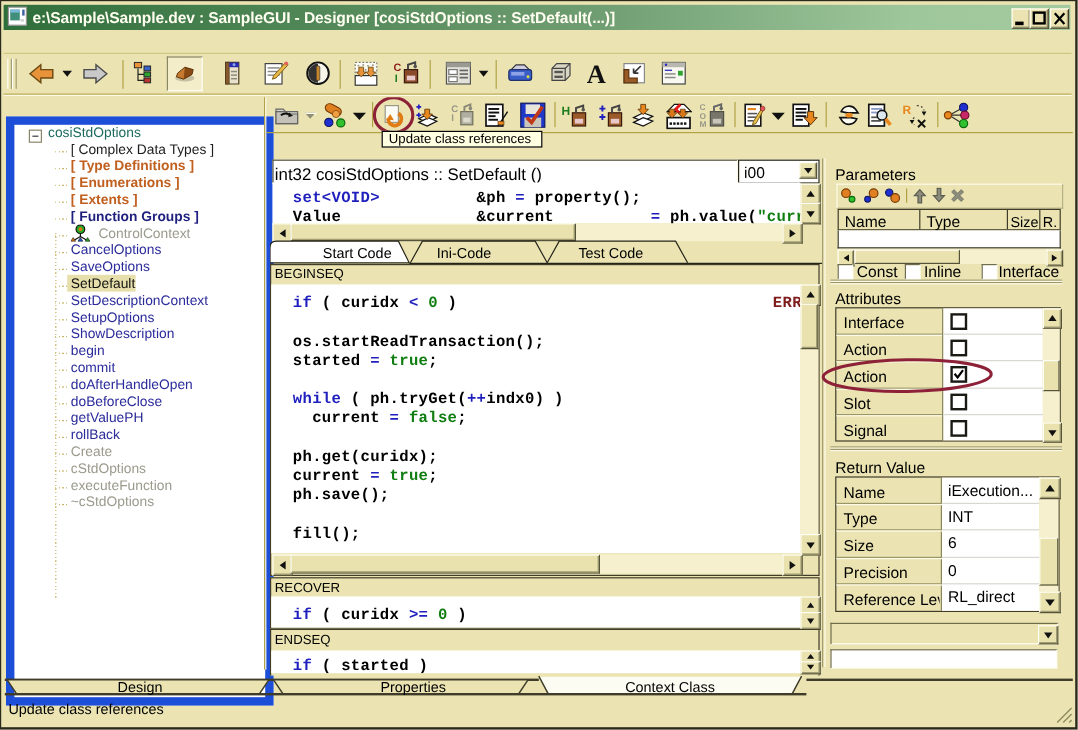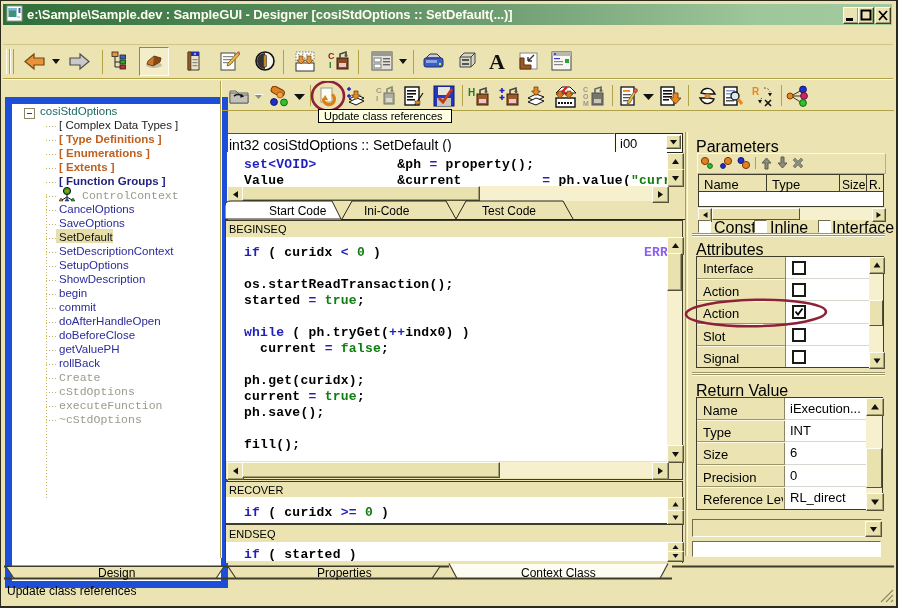--- a/index.html
+++ b/index.html
@@ -13,35 +13,35 @@
 #menubar span{position:absolute;top:2px;}
 .tb1{position:absolute;top:46px;height:32px;}
 .goldline{position:absolute;background:#b2a246;}
 .whline{position:absolute;background:#fdfbe8;}
 .sep1{position:absolute;top:4px;width:1px;height:24px;background:#b2a246;}
 .sep2{position:absolute;top:4px;width:1px;height:21px;background:#b2a246;}
 .icon{position:absolute;}
 #tree{position:absolute;left:5px;top:97px;width:209px;height:477px;background:#fff;border:7px solid #1d4ed8;overflow:hidden;}
 .ti{position:absolute;left:47px;font-size:11.5px;white-space:pre;color:#2b2b9b;}
 .tblue{color:#2b2b9b;}
-.tgray{color:#9b9a8d;font-family:Liberation Mono, monospace;}
+.tgray{color:#9b9a8d;}
 .torange{color:#c05f1e;font-weight:bold;}
 .dotv{position:absolute;width:1px;background-image:repeating-linear-gradient(to bottom,#c7b565 0 1px,transparent 1px 3px);}
 .doth{position:absolute;height:1px;background-image:repeating-linear-gradient(to right,#c7b565 0 1px,transparent 1px 3px);}
 #tb2{position:absolute;left:222px;top:81px;width:672px;height:30px;}
 .tabrow1{position:absolute;left:222px;top:112px;width:672px;height:19px;font-size:11.5px;color:#111;}
 #tooltip{position:absolute;left:318px;top:109px;width:127px;height:12px;background:#ffffe1;border:1px solid #000;font-size:11px;color:#000;line-height:12px;padding-left:5px;z-index:50;}
 .mono{font-family:"Liberation Mono",monospace;font-weight:bold;font-size:13px;letter-spacing:.26px;white-space:pre;}
 .kw{color:#1f1fbe;}
 .lit{color:#0f7d0f;}
 .sbtn{position:absolute;background:#e9e2ae;border-top:1px solid #fffef4;border-left:1px solid #fffef4;border-right:1px solid #55533a;border-bottom:1px solid #55533a;box-shadow:inset -1px -1px 0 #a29d72;}
 .sbtn svg{position:absolute;left:0;top:0;}
 .track{background:#f6f0cf;}
 .lbl{font-size:11px;color:#000;position:absolute;}
-.rp-lbl{position:absolute;font-size:16px;color:#000;}
+.rp-lbl{position:absolute;font-size:13px;color:#000;}
 .cell{position:absolute;font-size:13px;color:#000;}
 .cb{position:absolute;width:11px;height:11px;background:#fff;border-top:1px solid #716d4c;border-left:1px solid #716d4c;border-bottom:1px solid #fffef4;border-right:1px solid #fffef4;}
 .cb2{position:absolute;width:10px;height:10px;background:#fff;border:2px solid #1a1a14;}
 svg{display:block;}
 </style></head>
 <body>
 <div id="win">
 <div id="frame"></div>
 <div id="title">
   <svg class="abs" style="left:3px;top:1px" width="17" height="17" viewBox="0 0 17 17">
@@ -448,21 +448,21 @@
     <path d="M231 19 L241 1 L338 1 L348 19" fill="none" stroke="#26251a"></path>
     <line x1="116" y1="19.5" x2="460" y2="19.5" stroke="#26251a"></line>
   </svg>
   <span class="abs" style="left:269px;top:204px;font-size:12px">Start Code</span>
   <span class="abs" style="left:364px;top:204px;font-size:12px">Ini-Code</span>
   <span class="abs" style="left:482px;top:204px;font-size:12px">Test Code</span>
   <div class="abs" style="left:225px;top:220px;width:458px;height:260px;border:1px solid #3f3d2a;background:#ebe4b2;box-sizing:border-box;"></div>
   <div class="lbl" style="left:229px;top:223px">BEGINSEQ</div>
   <div class="abs" style="left:226px;top:237px;width:441px;height:224px;background:#fff;overflow:hidden;">
     <div class="abs mono" style="left:18px;top:8px;line-height:16px"><span class="kw">if</span> ( curidx <span class="kw">&lt;</span> <span class="lit">0</span> )<br><br>os.startReadTransaction();<br>started <span class="kw">=</span> <span class="lit">true</span>;<br><br><span class="kw">while</span> ( ph.tryGet(<span class="kw">++</span>indx0) )<br>  current <span class="kw">=</span> <span class="lit">false</span>;<br><br>ph.get(curidx);<br>current <span class="kw">=</span> <span class="lit">true</span>;<br>ph.save();<br><br>fill();</div>
-    <div class="abs mono" style="left:418px;top:8px;color:#8b5cf6">ERR</div>
+    <div class="abs mono" style="left:418px;top:8px;color:#7f1d1d">ERR</div>
   </div>
   <div class="abs track" style="left:667px;top:237px;width:15px;height:224px"></div>
   <div class="sbtn" style="left:667px;top:237px;width:15px;height:16px">
         <svg width="15" height="16">
           <path d="M7.5 5 L11 10 L4 10 Z" fill="#111"></path>
         </svg>
       </div>
   <div class="abs" style="left:667px;top:253px;width:15px;height:38px;background:#e9e2ae;border-top:1px solid #fffef4;border-left:1px solid #fffef4;border-right:1px solid #55533a;border-bottom:1px solid #55533a;box-shadow:inset -1px -1px 0 #a29d72;box-sizing:border-box;"></div>
   <div class="sbtn" style="left:667px;top:445px;width:15px;height:16px">
         <svg width="15" height="16">

